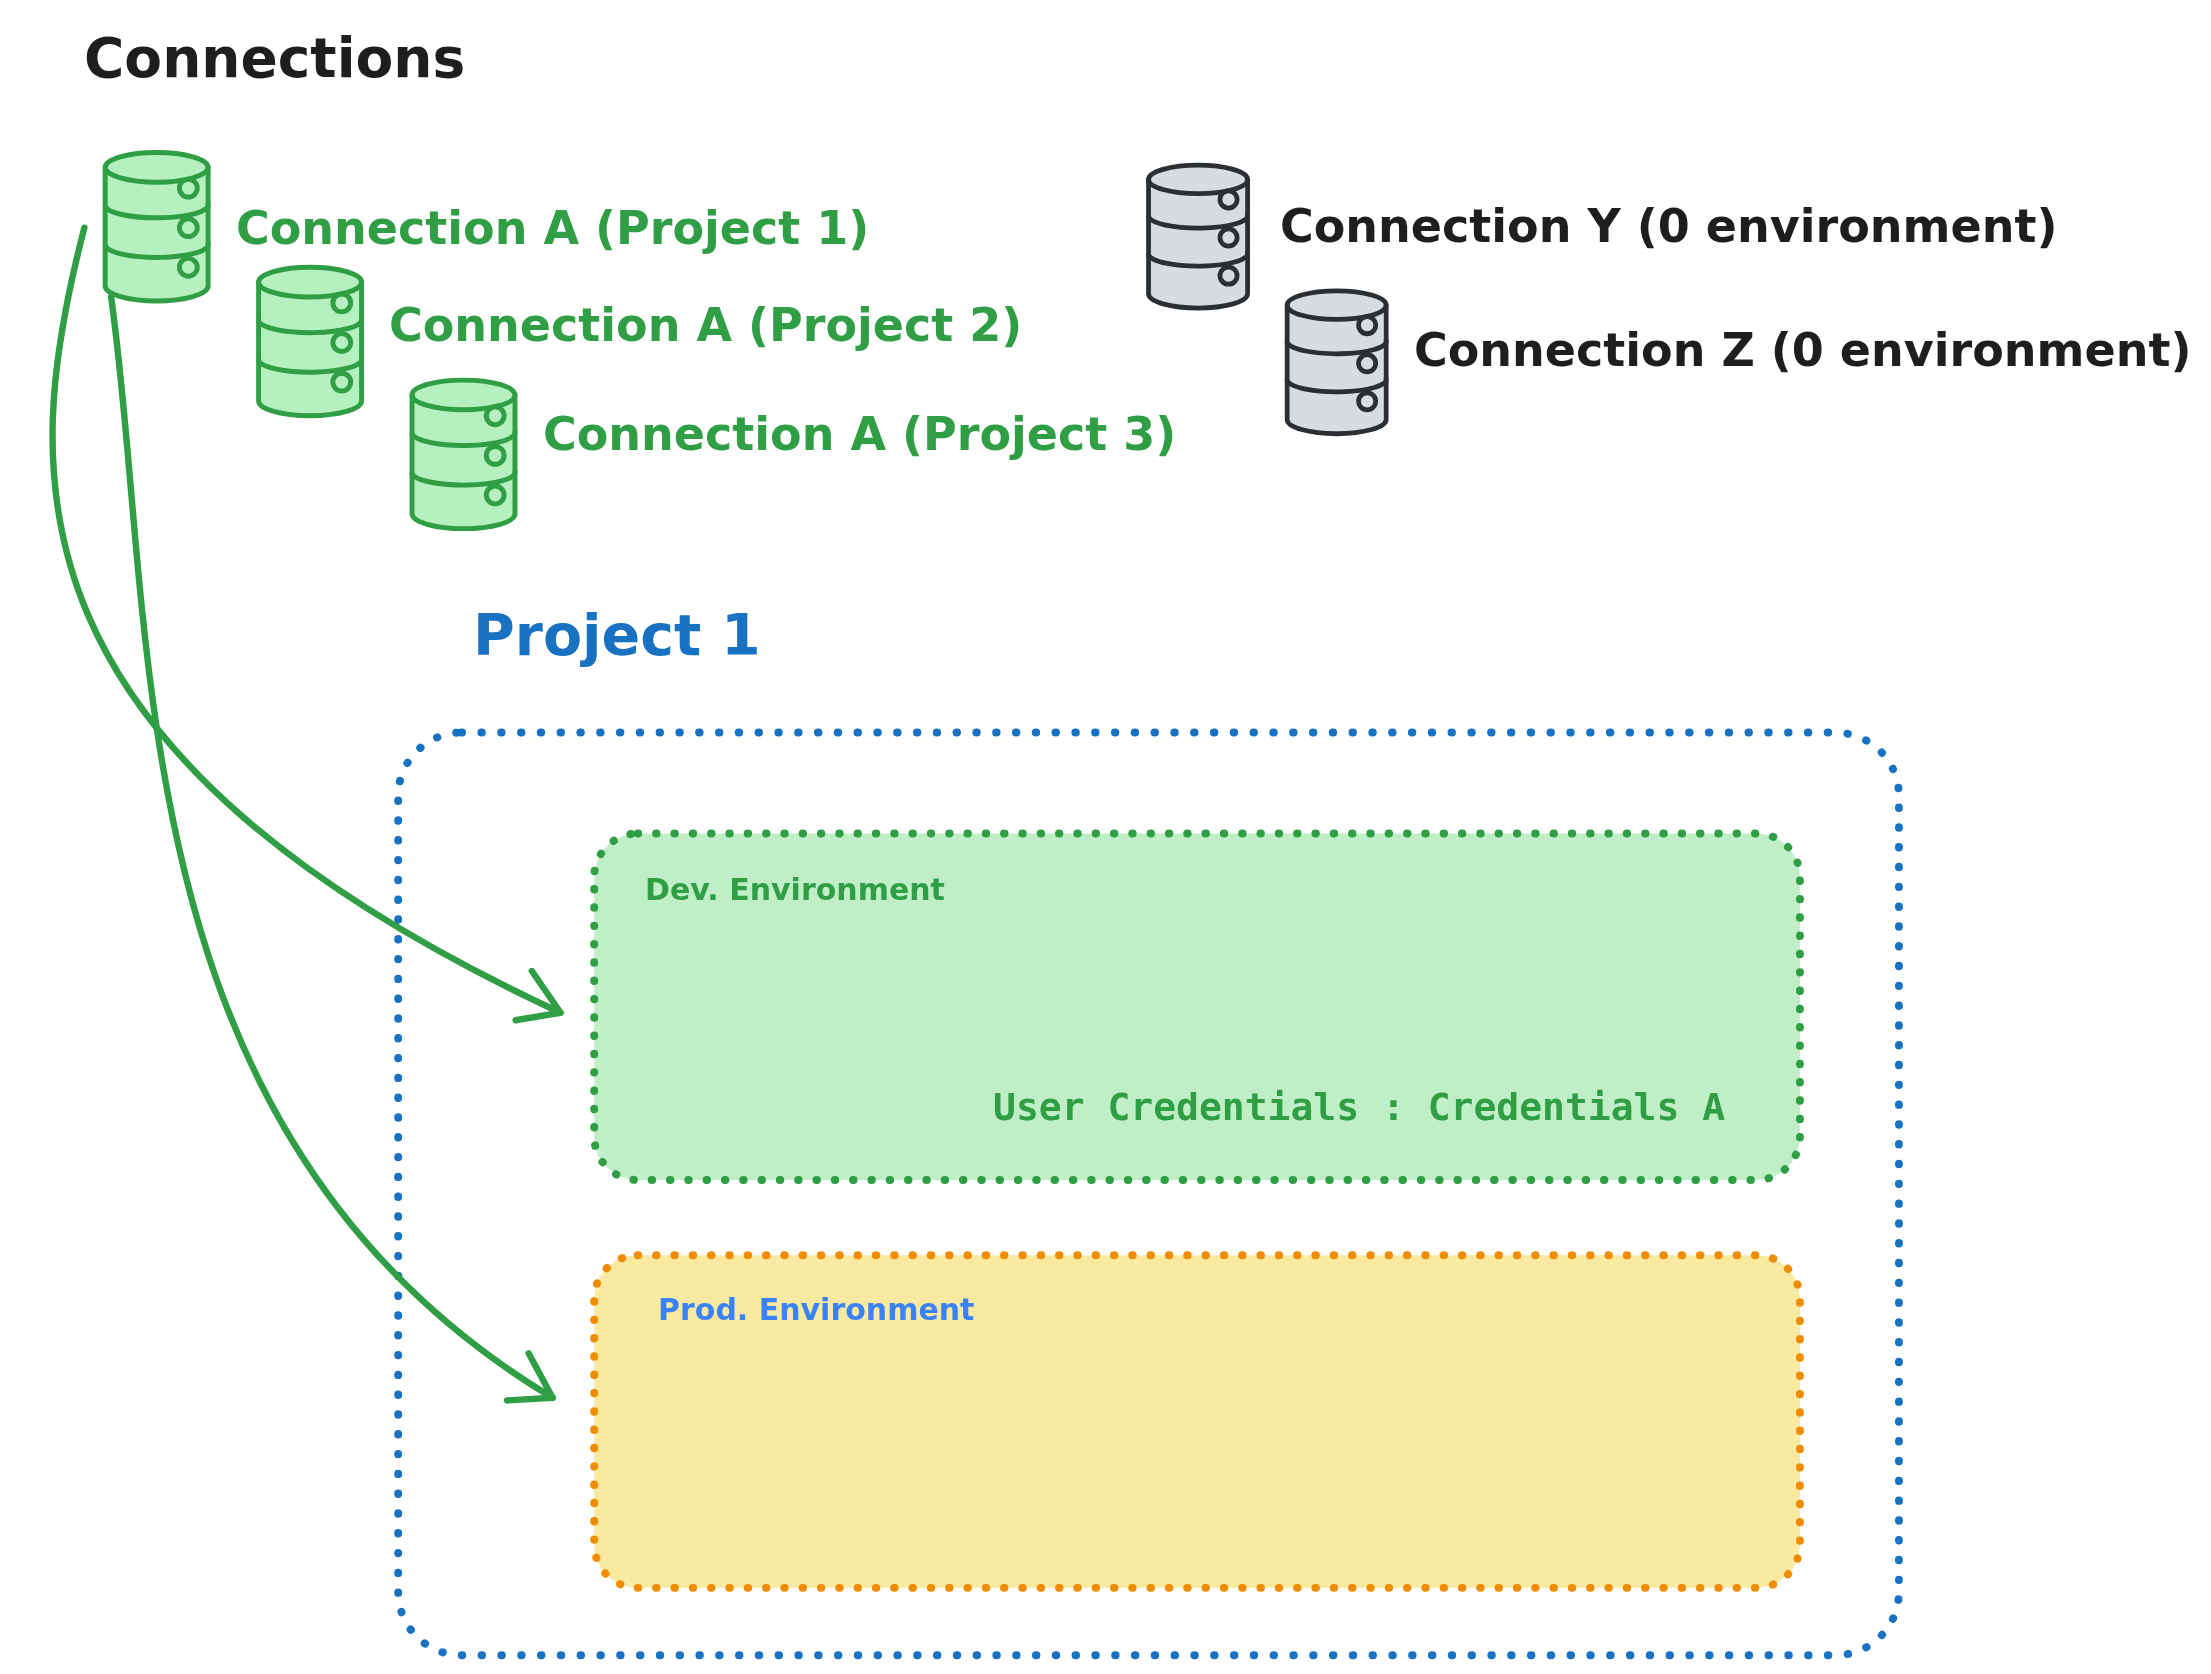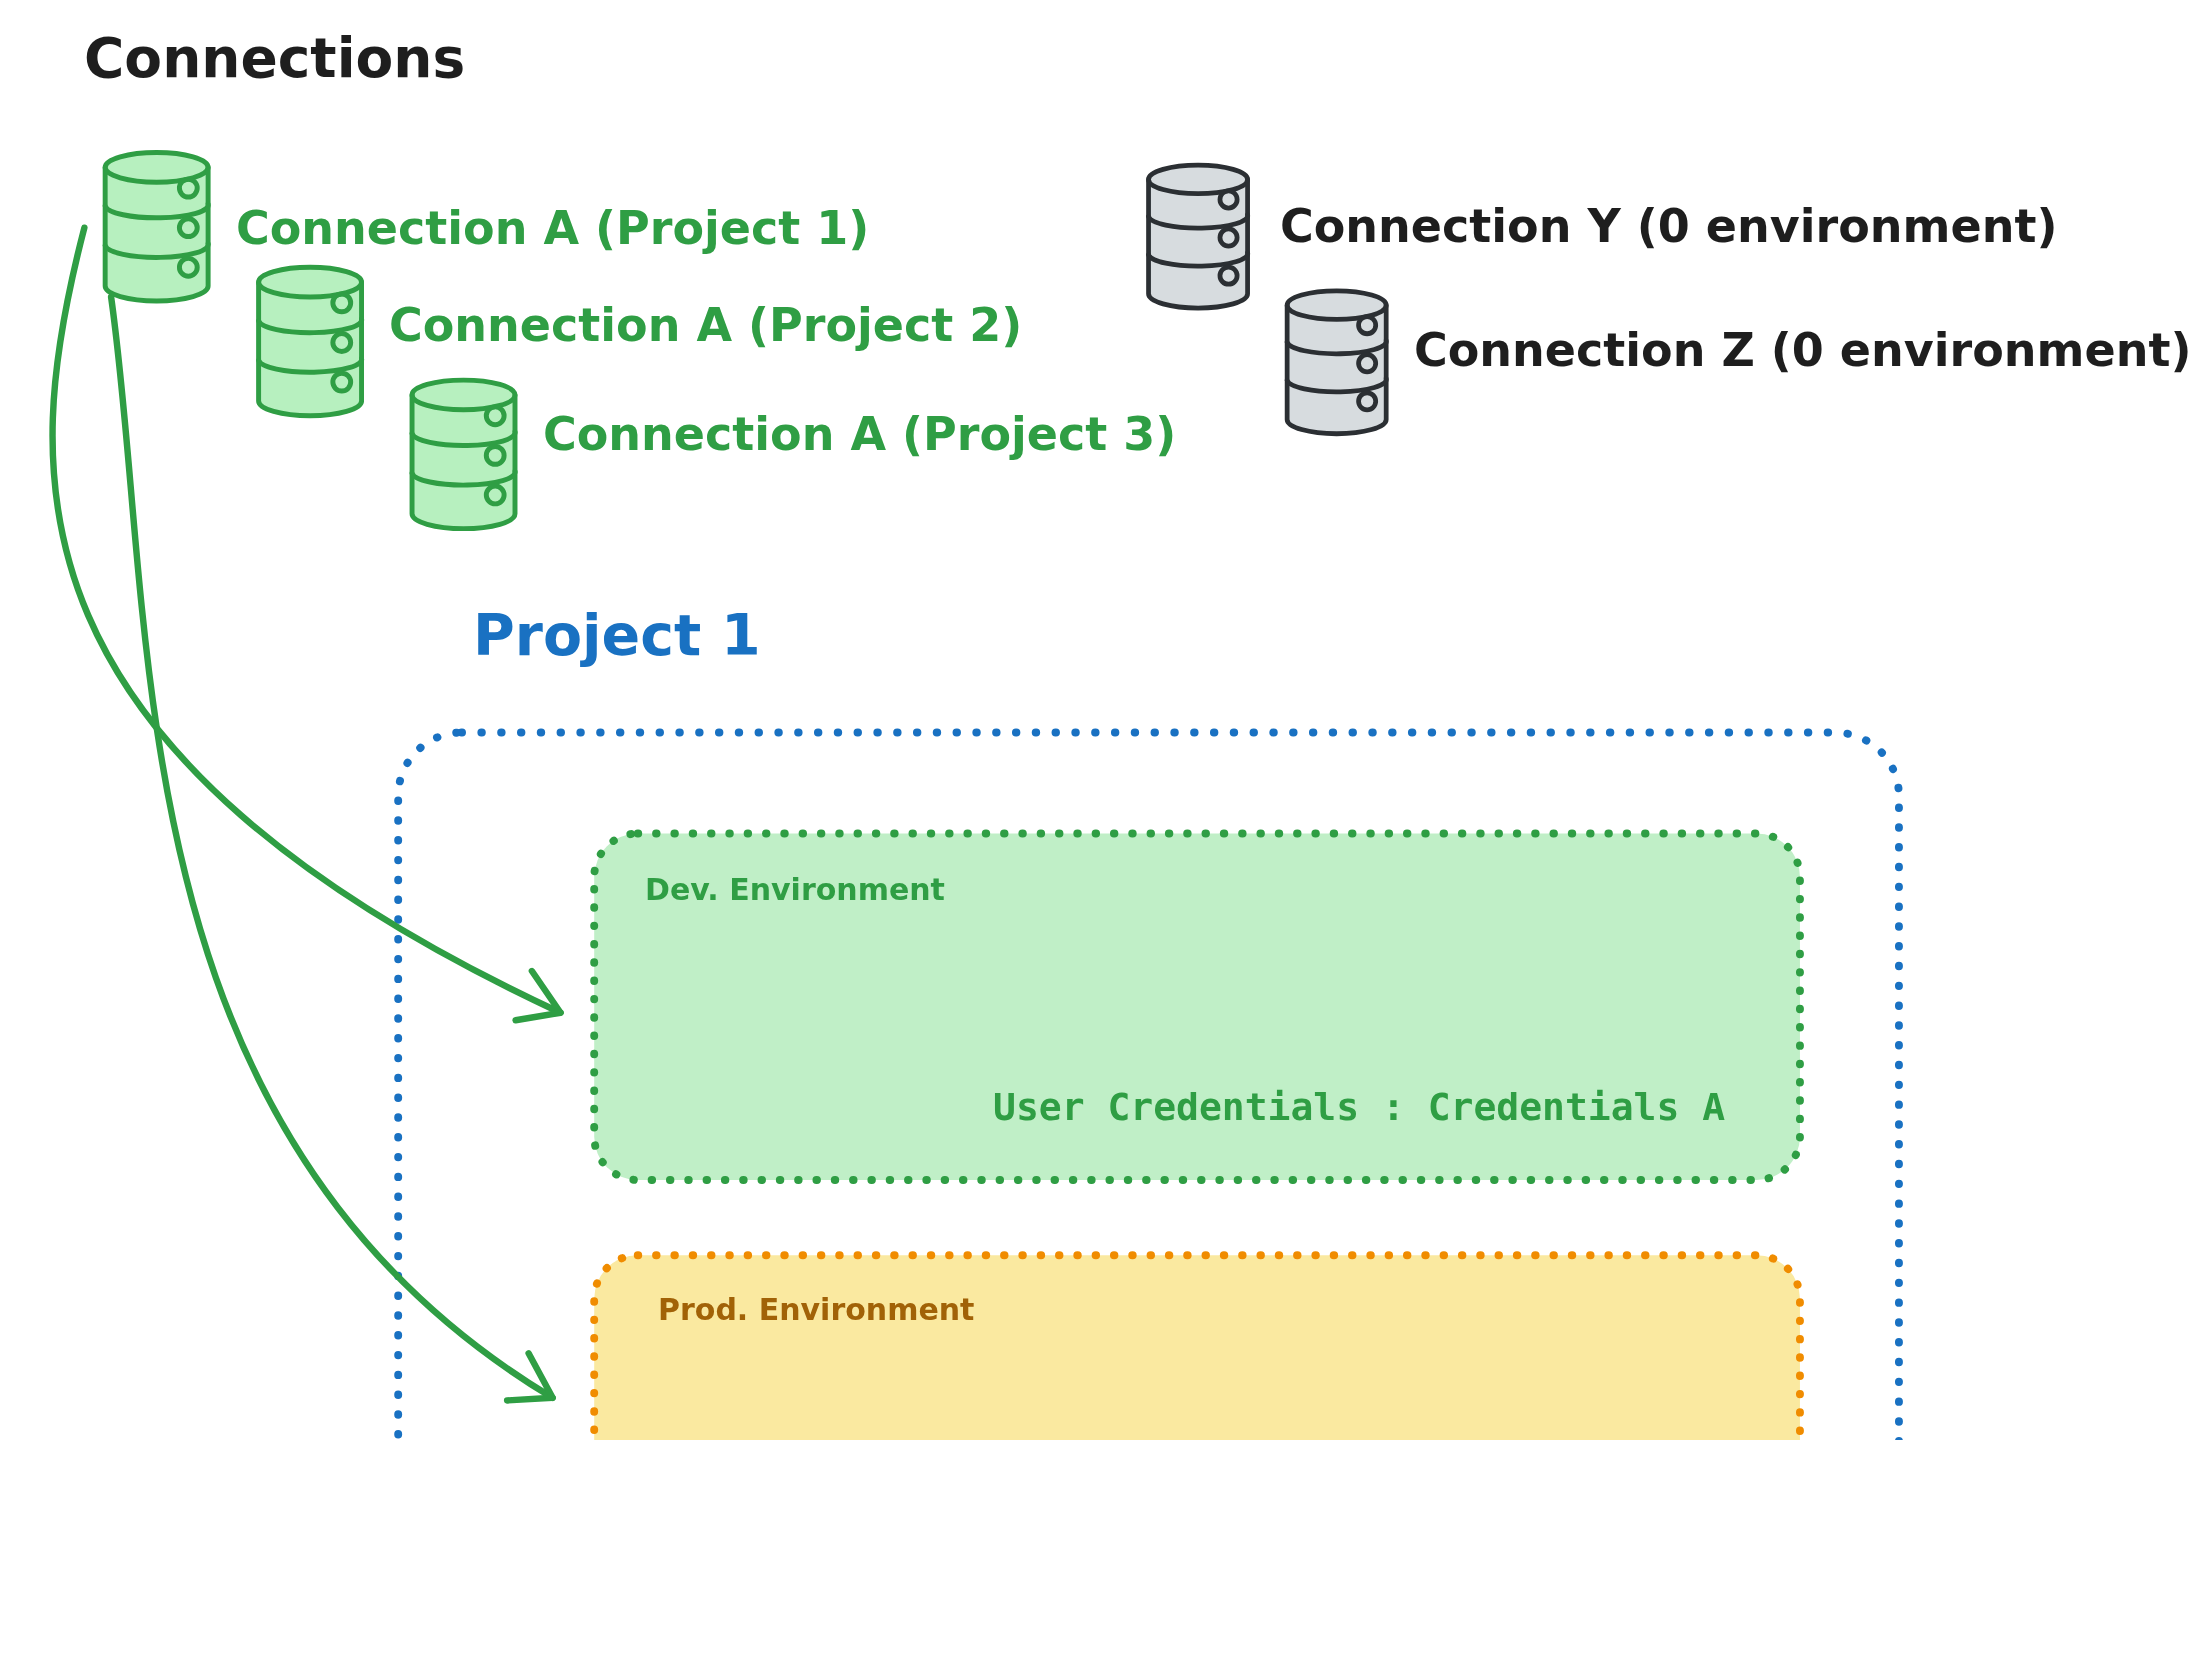--- a/index.html
+++ b/index.html
@@ -1,34 +1,34 @@
 <!DOCTYPE html>
 <html><head>
 <meta charset="utf-8">
 <style>
   html,body{margin:0;padding:0;background:#ffffff;}
   .canvas{
     position:relative;
     width:2212px;
-    height:1440px;
+    height:1674px;
     background:#ffffff;
     overflow:hidden;
     font-family:"DejaVu Sans", sans-serif;
   }
   .layer{position:absolute;left:0;top:0;}
   .txt{position:absolute;white-space:nowrap;line-height:1.25;}
   .hand{font-family:"DejaVu Sans", sans-serif;font-weight:bold;}
   .mono{font-family:"DejaVu Sans Mono", monospace;font-weight:bold;}
   .t-title{font-size:55px;color:#1e1e1e;}
   .t-label{font-size:46px;}
   .t-green{color:#2f9e44;}
   .t-black{color:#1e1e1e;}
   .t-blue{color:#1971c2;font-size:57px;}
   .t-envname{font-size:30px;}
-  .t-orange{color:#a16207;text-align:center;}
+  .t-orange{color:#3b82f6;text-align:center;}
   .t-mono-green{font-size:38px;color:#2f9e44;}
   .t-mono-red{font-size:38px;color:#e03131;line-height:1.32;}
   .box{stroke-width:8;stroke-linecap:round;stroke-dasharray:0.5 18;}
   .blue-box{fill:none;stroke:#1971c2;stroke-dasharray:0.5 19.5;}
   .dev-box{fill:#c0efc7;stroke:#2f9e44;}
   .prod-box{fill:#fae9a0;stroke:#f08c00;}
   .arrow{fill:none;stroke:#2f9e44;stroke-width:6.5;stroke-linecap:round;}
   .db-green{--db-fill:#b7f0bf;--db-stroke:#2f9e44;}
   .db-gray{--db-fill:#d7dcdf;--db-stroke:#2b2f33;}
 </style>

